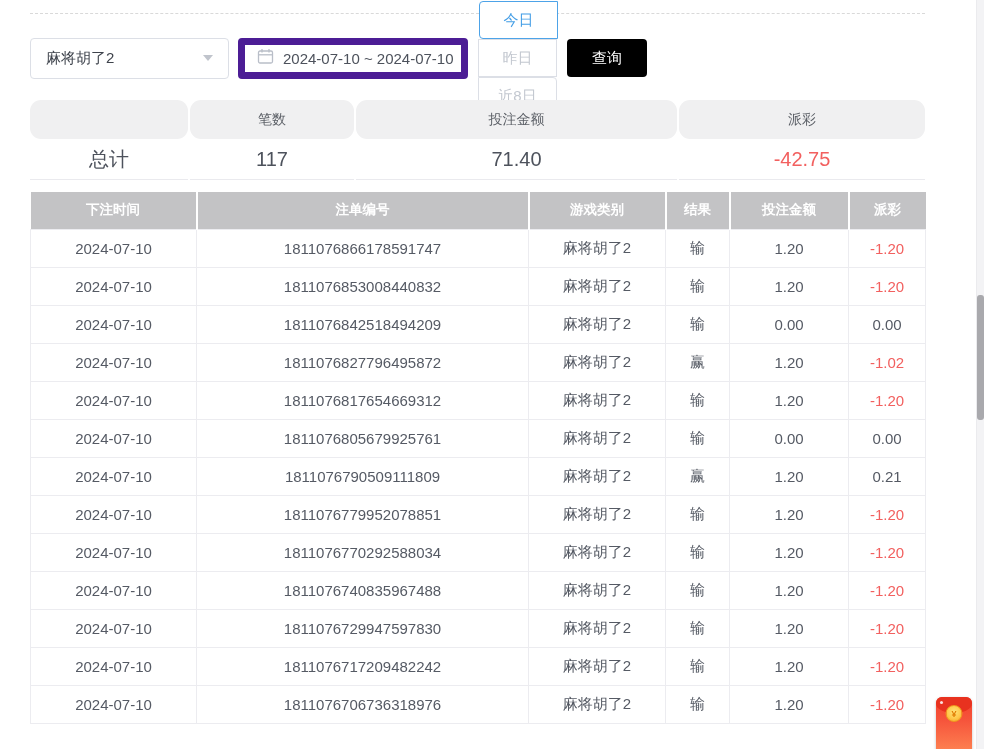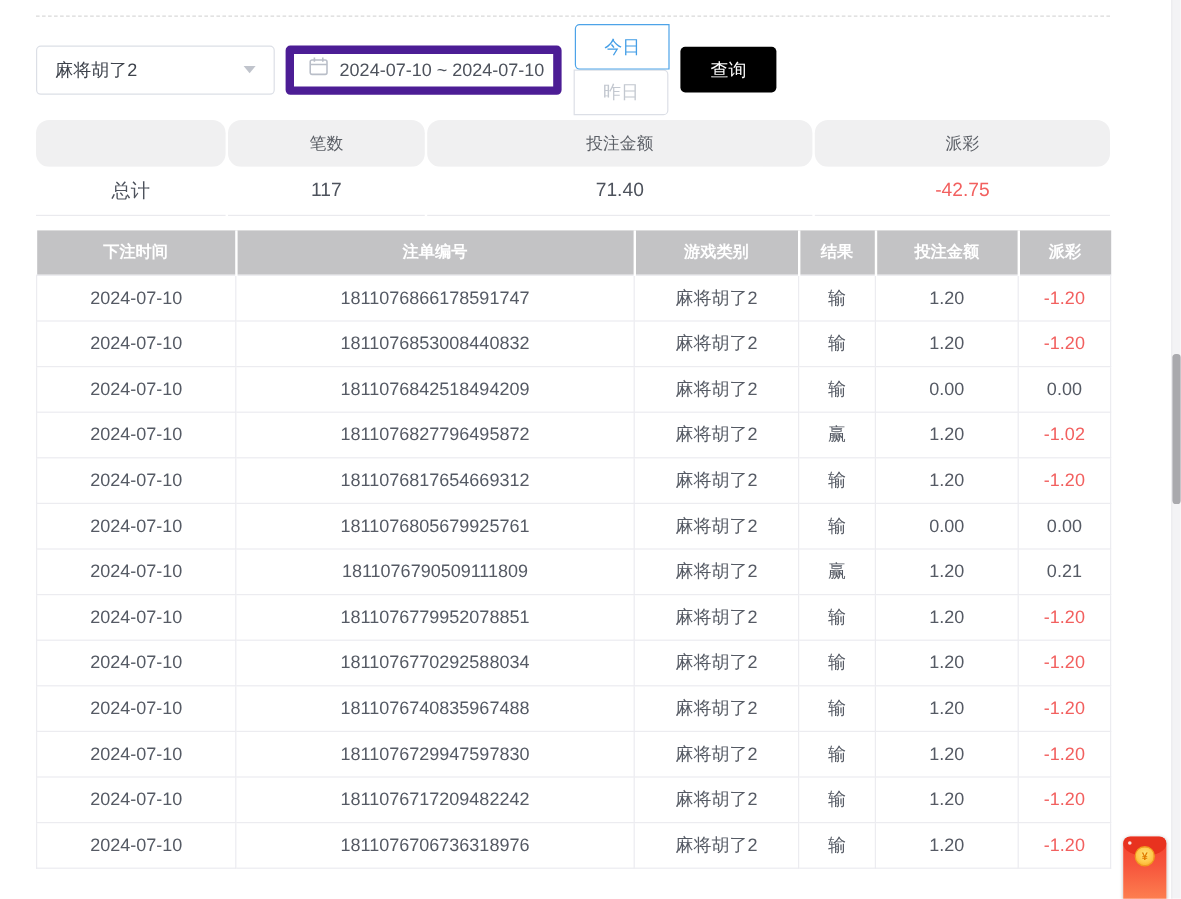--- a/index.html
+++ b/index.html
@@ -55,21 +55,21 @@
   }
 
   
   .summary { margin-top:21px; display:grid; grid-template-columns:158px 164px 321px 246px; column-gap:2px; }
   .summary .s-head {
     background:#f0f0f1; height:39px; display:flex; align-items:center; justify-content:center;
     font-size:14px; color:#5b5f66;border-radius:11px;
   }
   .summary .s-cell {
     background:#fff; height:41px; display:flex; align-items:center; justify-content:center;
-    font-size:16px; color:#4d525c; border-bottom:1px solid #eaeaee;
+    font-size:20px; color:#4d525c; border-bottom:1px solid #eaeaee;
   }
   .neg { color:#f2605f !important; }
 
   
   .bet-table-wrap { margin-top:12px; }
   table.bet { width:895px; border-collapse:collapse; table-layout:fixed; }
   table.bet col.c1{width:166px} table.bet col.c2{width:332px} table.bet col.c3{width:137px}
   table.bet col.c4{width:64px}  table.bet col.c5{width:119px} table.bet col.c6{width:77px}
   table.bet thead th {
     background:#c3c3c5; color:#ffffff; font-weight:bold; font-size:13.5px;
@@ -128,20 +128,21 @@
           <line x1="12" y1="1" x2="12" y2="4.5"></line>
           <line x1="1.5" y1="6.8" x2="15.5" y2="6.8"></line>
         </svg>
       </span>
       <span class="date-text">2024-07-10 ~ 2024-07-10</span>
     </div>
 
     <div class="tab-group">
       <div class="qtab active">今日</div>
       <div class="qtab">昨日</div>
+      <div class="qtab">近8日</div>
     </div>
 
     <button class="query-btn">查询</button>
   </div>
 
   <div class="summary">
     <div class="s-head"></div>
     <div class="s-head">笔数</div>
     <div class="s-head">投注金额</div>
     <div class="s-head">派彩</div>

